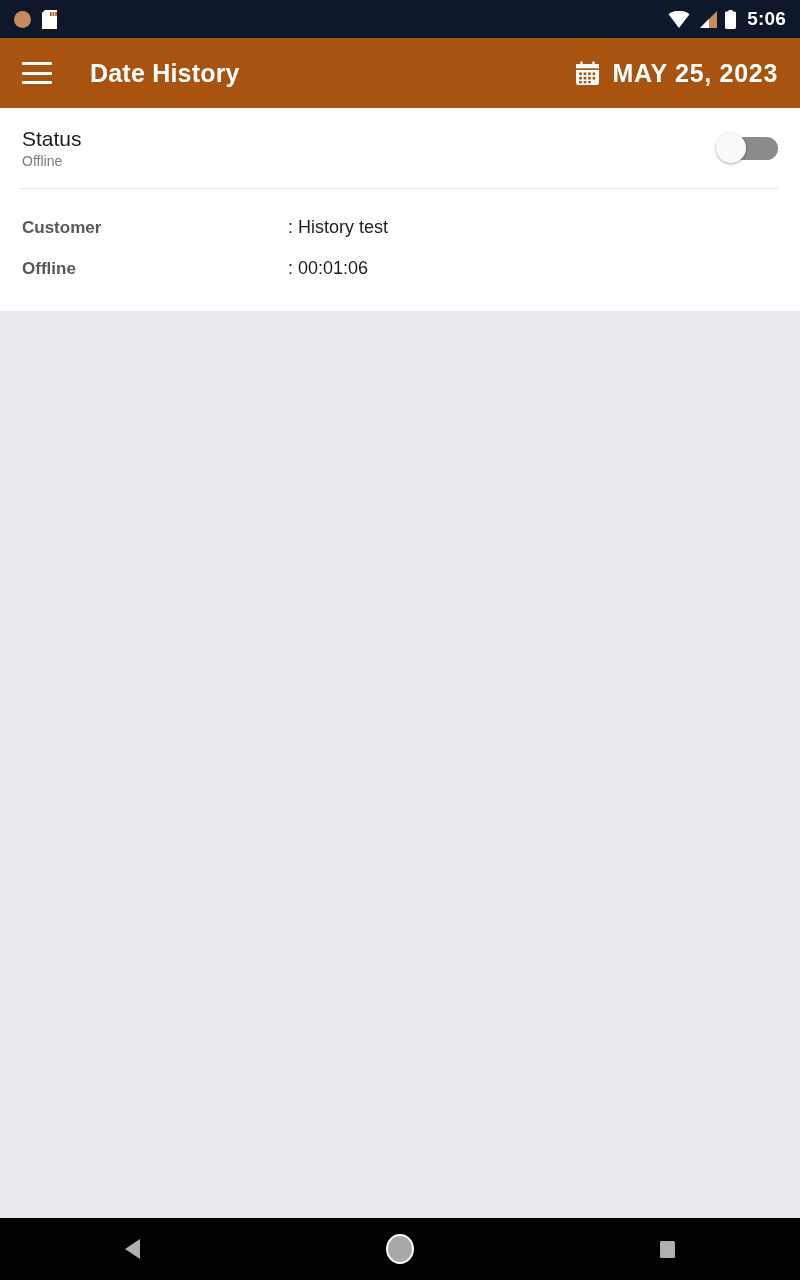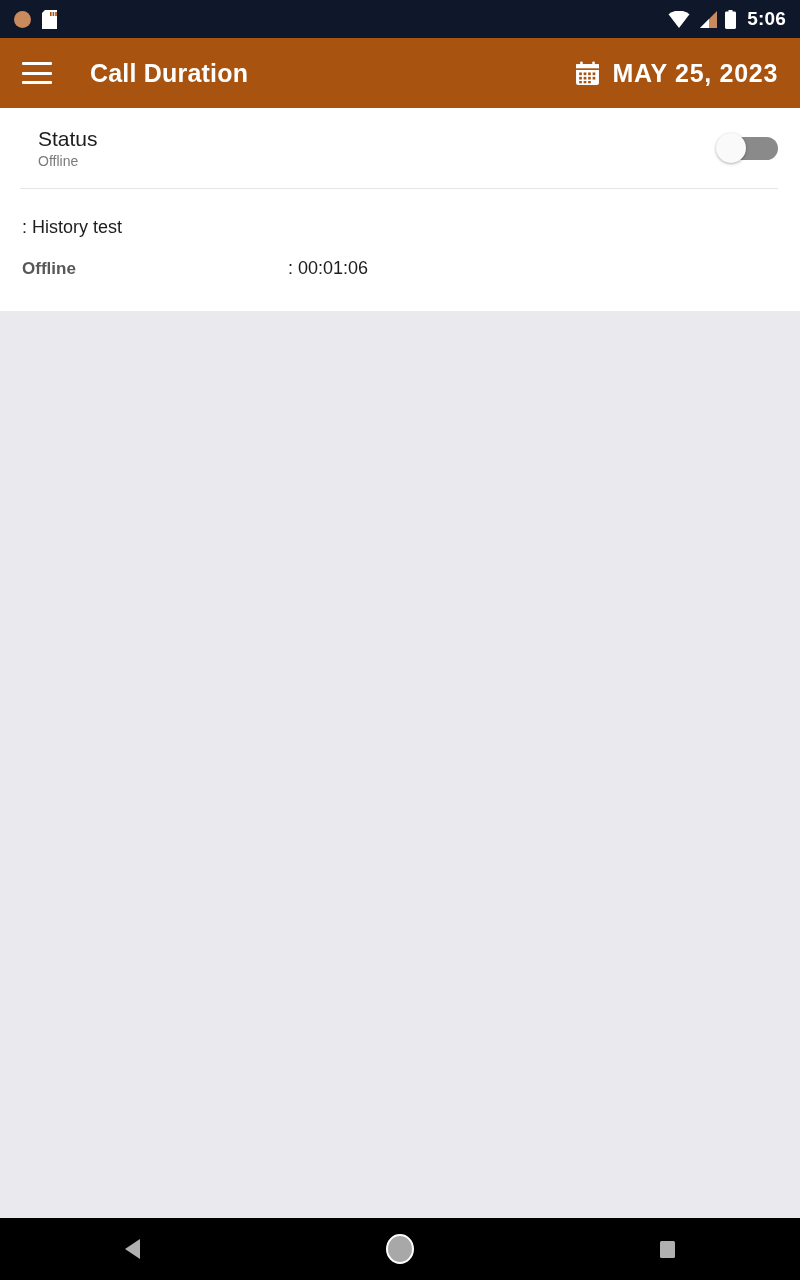--- a/index.html
+++ b/index.html
@@ -31,21 +31,21 @@
   .hamburger { width:30px; height:22px; display:flex; flex-direction:column; justify-content:space-between; cursor:pointer; }
   .hamburger span { display:block; height:3px; width:100%; background:#fff; border-radius:1px; }
   .appbar-title { font-size:25px; font-weight:bold; margin-left:38px; letter-spacing:.2px; }
   .appbar-date { margin-left:auto; display:flex; align-items:center; gap:13px; cursor:pointer; }
   .appbar-date-text { font-size:25px; font-weight:bold; letter-spacing:.7px; }
 
   
   .card { background:#ffffff; flex:none; padding-bottom:22px; }
 
   .status-row {
-    height:80px; display:flex; align-items:center; padding:0 22px;margin-left:16px;
+    height:80px; display:flex; align-items:center; padding:0 22px;
   }
   .status-texts { display:flex; flex-direction:column; gap:4px; }
   .status-title { font-size:21px; color:#1d1d1d; line-height:1.05; }
   .status-sub { font-size:14px; color:#7b7b7b; line-height:1.05; }
 
   .switch { margin-left:auto; position:relative; width:62px; height:30px; cursor:pointer; }
   .switch-track {
     position:absolute; right:0; top:4px;
     width:46px; height:23px; border-radius:12px; background:#8a8a8a;
   }
@@ -103,21 +103,21 @@
       <span class="sb-clock">5:06</span>
     </div>
   </div>
 
   <div class="appbar">
     <div class="hamburger">
       <span></span>
         <span></span>
         <span></span>
     </div>
-    <div class="appbar-title">Call Duration</div>
+    <div class="appbar-title">Date History</div>
     <div class="appbar-date">
       <svg width="25" height="25" viewBox="0 0 24 24">
         <rect x="1" y="3" width="22" height="20" rx="2" fill="#ffffff"></rect>
         <rect x="1" y="3" width="22" height="5" fill="#ffffff"></rect>
         <rect x="5" y="0.5" width="2.4" height="4.5" rx="1" fill="#ffffff"></rect>
         <rect x="16.6" y="0.5" width="2.4" height="4.5" rx="1" fill="#ffffff"></rect>
         <rect x="1" y="7" width="22" height="1.6" fill="#a8530f"></rect>
         <g fill="#a8530f">
           <rect x="4" y="11" width="2.6" height="2.6"></rect>
             <rect x="8.3" y="11" width="2.6" height="2.6"></rect>
@@ -147,20 +147,21 @@
         <div class="switch-track"></div>
         <div class="switch-thumb"></div>
       </div>
     </div>
 
     <div class="divider"></div>
 
     <div class="details">
 
       <div class="d-row">
+        <div class="d-label">Customer</div>
         <div class="d-value">: History test</div>
       </div>
 
 
       <div class="d-row">
         <div class="d-label">Offline</div>
         <div class="d-value">: 00:01:06</div>
       </div>
 
     </div>

